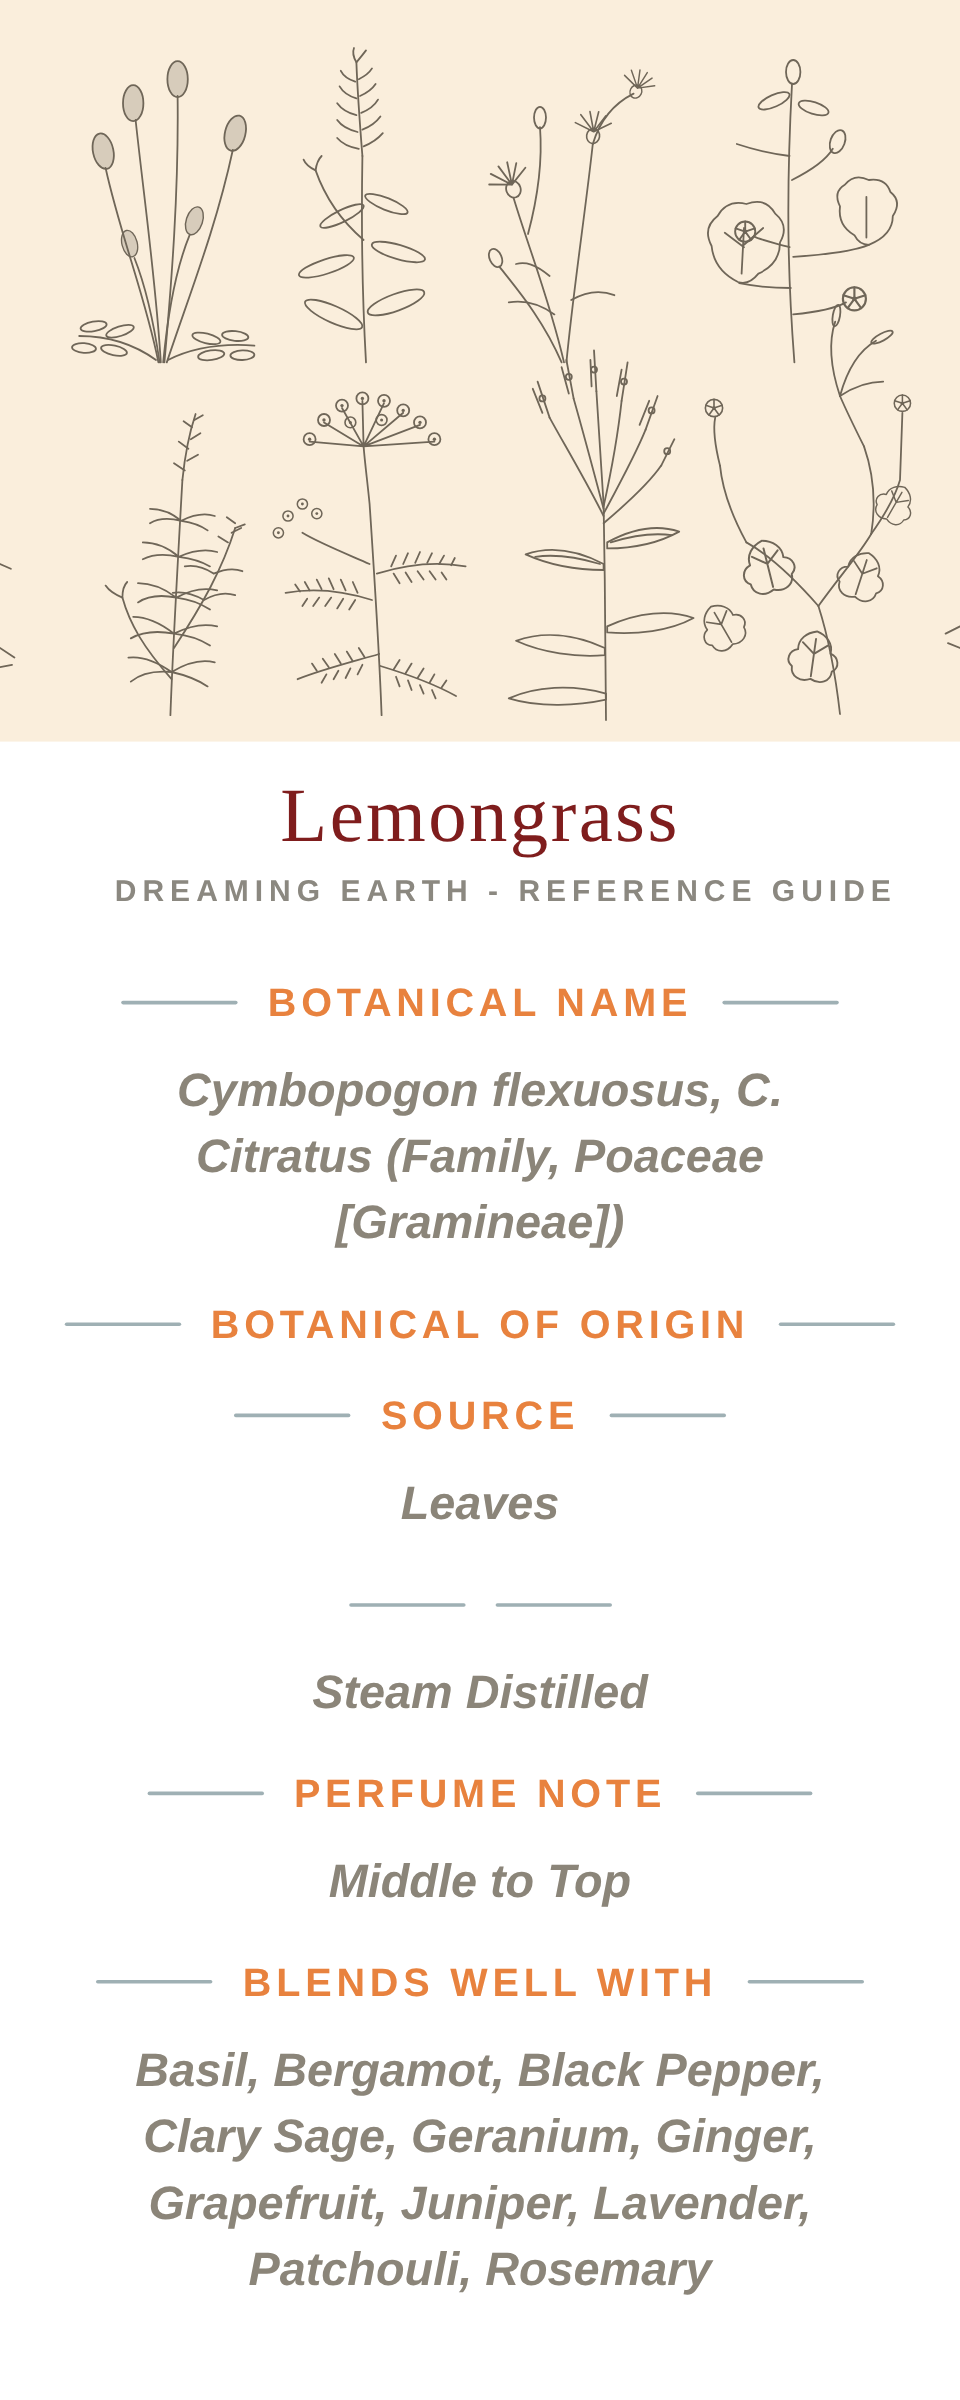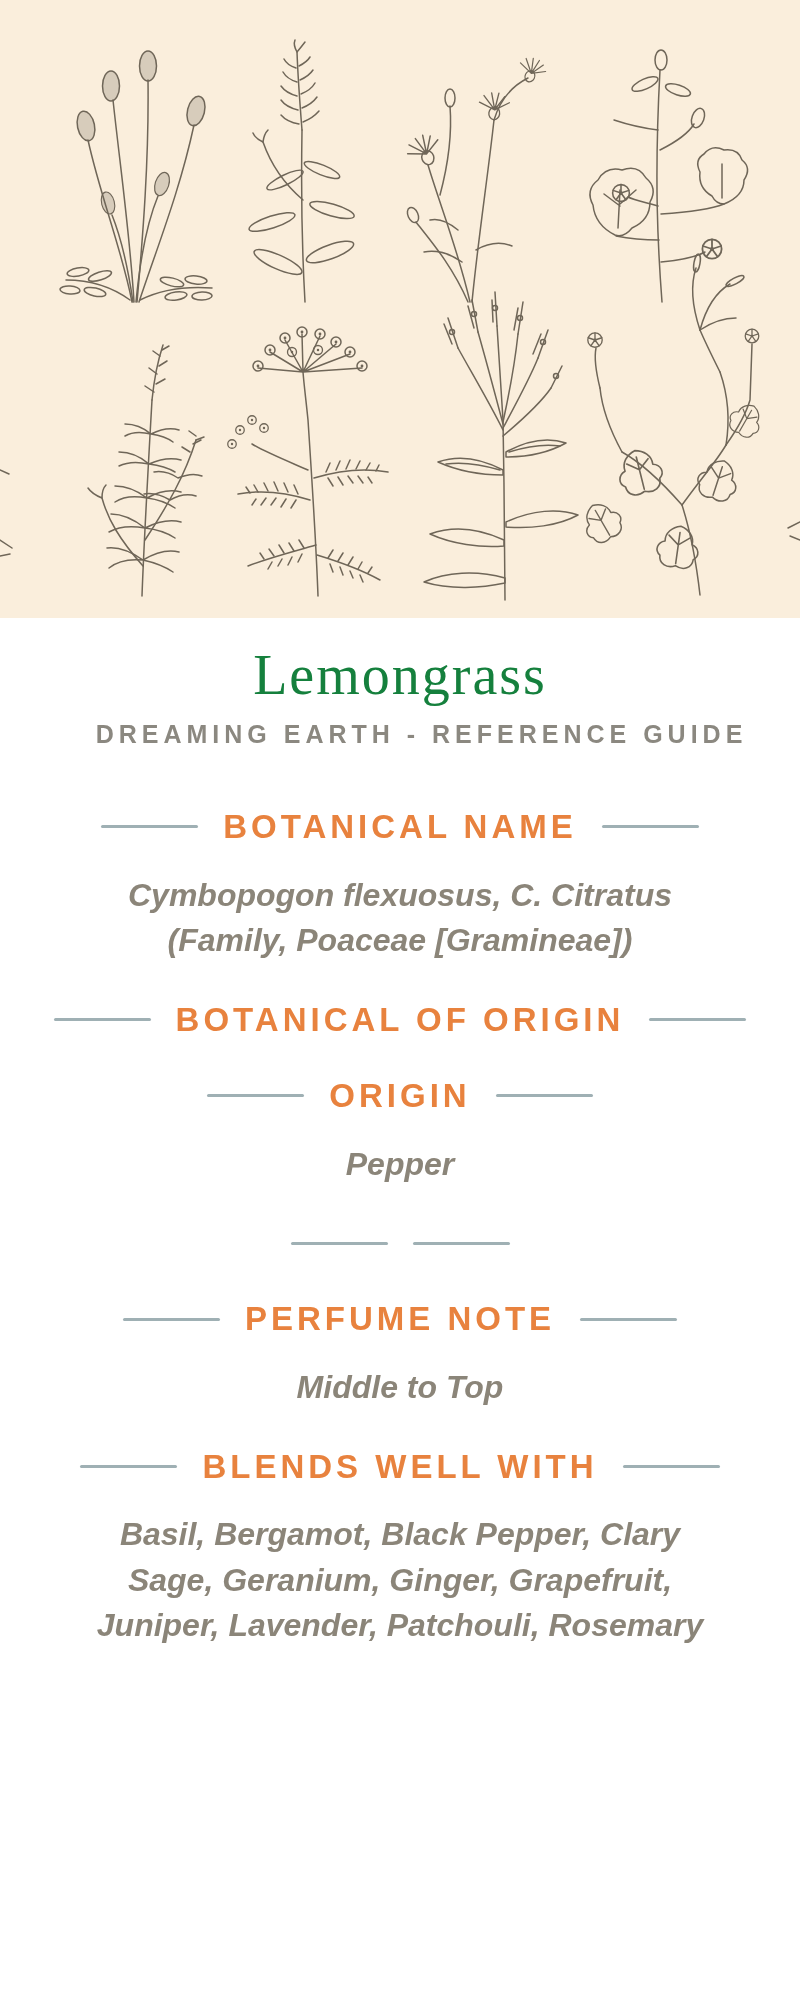--- a/index.html
+++ b/index.html
@@ -13,24 +13,24 @@
     background: #faeedc;
   }
   .hero svg { display: block; width: 100%; height: 100%; }
   .sketch { stroke: #6f6658; stroke-width: 1.5; fill: none; stroke-linecap: round; stroke-linejoin: round; }
 
   .content { text-align: center; }
   .title {
     margin: 26px 0 0 0;
     font-family: "Liberation Serif", serif;
     font-weight: 400;
-    font-size: 56px;
+    font-size: 64px;
     line-height: 1.12;
     letter-spacing: 2px;
-    color: #15803d;
+    color: #7f1d1d;
   }
   .subtitle {
     margin: 12px 0 0 0;
     font-size: 25px;
     font-weight: bold;
     letter-spacing: 5px;
     color: #8b8880;
     line-height: 1.2;
     padding-left: 43px;
   }
@@ -51,21 +51,21 @@
     margin: 0;
     font-size: 33px;
     font-weight: bold;
     letter-spacing: 4px;
     color: #e8823e;
     line-height: 1.2;
     white-space: nowrap;
   }
   .value {
     margin: 26px auto 0 auto;
-    font-size: 32px;
+    font-size: 39px;
     font-style: italic;
     font-weight: bold;
     color: #8b8579;
     line-height: 1.42;
     max-width: 640px;
   }
   .value.wide   { max-width: 645px; }
   .value.narrow { max-width: 620px; }
 </style>
 </head>
@@ -298,31 +298,32 @@
     <div class="heading-row">
       <span class="rule"></span>
       <h2 class="heading-label">BOTANICAL OF ORIGIN</h2>
       <span class="rule"></span>
     </div>
   </section>
 
   <section class="section">
     <div class="heading-row">
       <span class="rule"></span>
-      <h2 class="heading-label">ORIGIN</h2>
-      <span class="rule"></span>
-    </div>
-    <p class="value">Pepper</p>
-  </section>
-
-  <section class="section">
-    <div class="heading-row">
-      <span class="rule"></span>
-      <span class="rule"></span>
-    </div>
+      <h2 class="heading-label">SOURCE</h2>
+      <span class="rule"></span>
+    </div>
+    <p class="value">Leaves</p>
+  </section>
+
+  <section class="section">
+    <div class="heading-row">
+      <span class="rule"></span>
+      <span class="rule"></span>
+    </div>
+    <p class="value">Steam Distilled</p>
   </section>
 
 
   <section class="section">
     <div class="heading-row">
       <span class="rule"></span>
       <h2 class="heading-label">PERFUME NOTE</h2>
       <span class="rule"></span>
     </div>
     <p class="value">Middle to Top</p>

